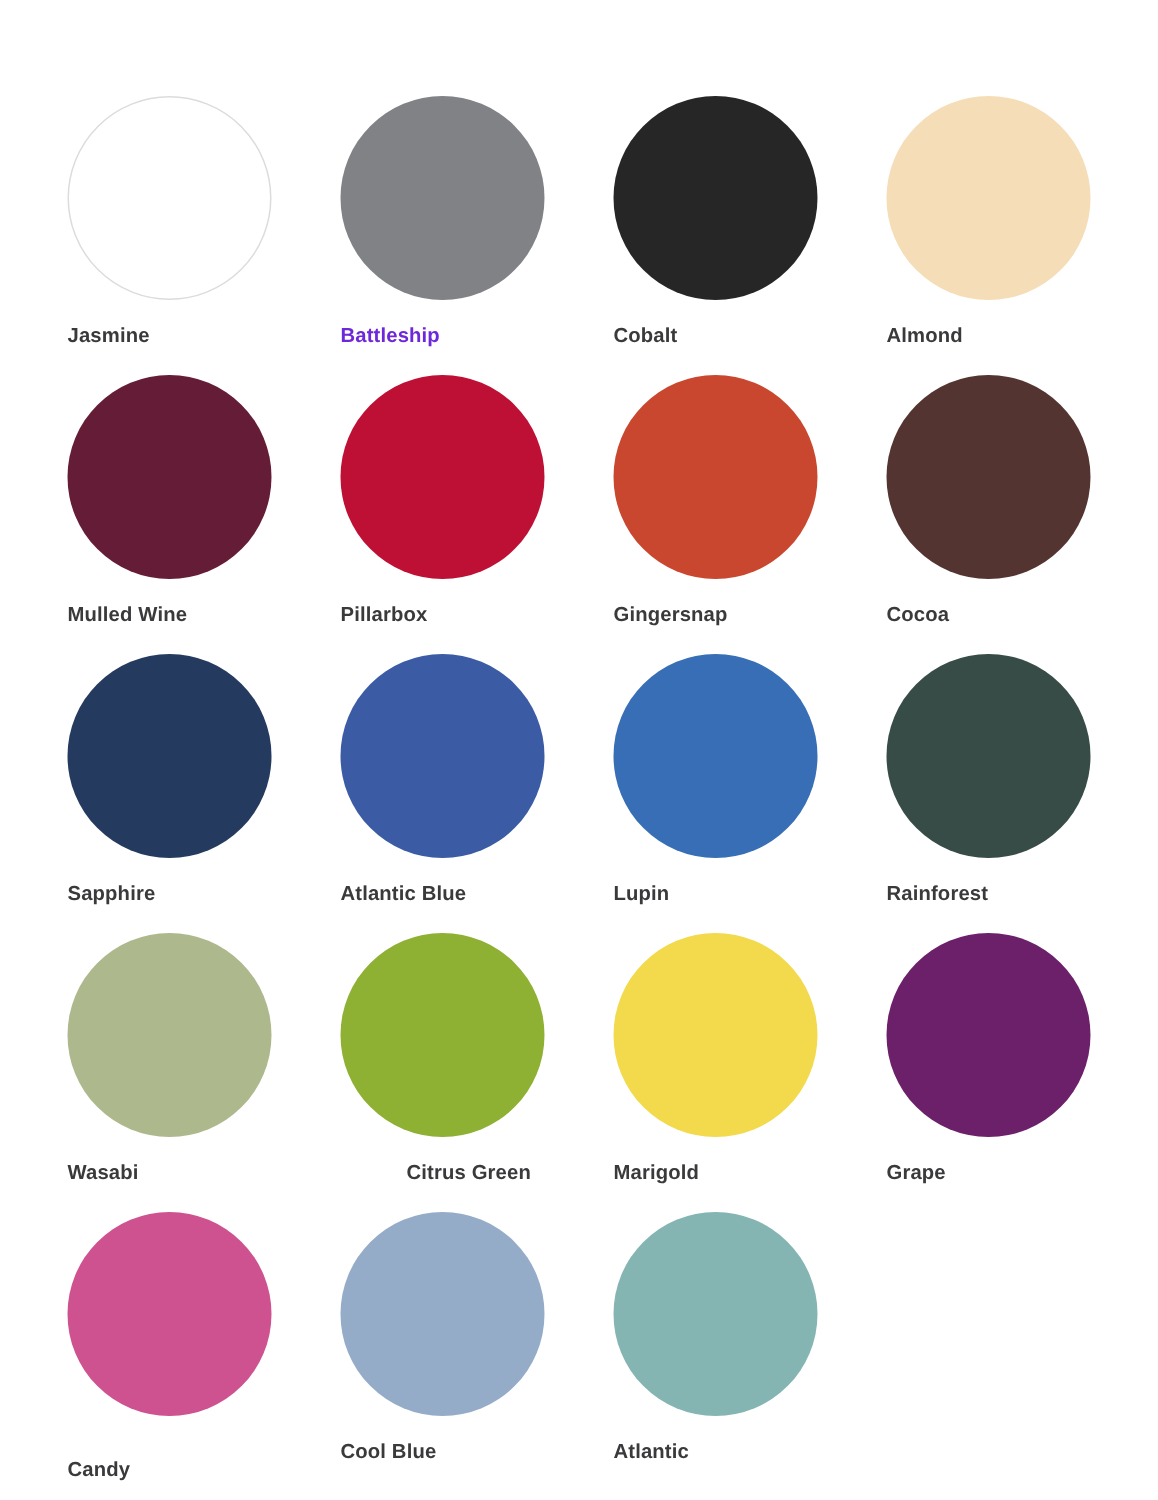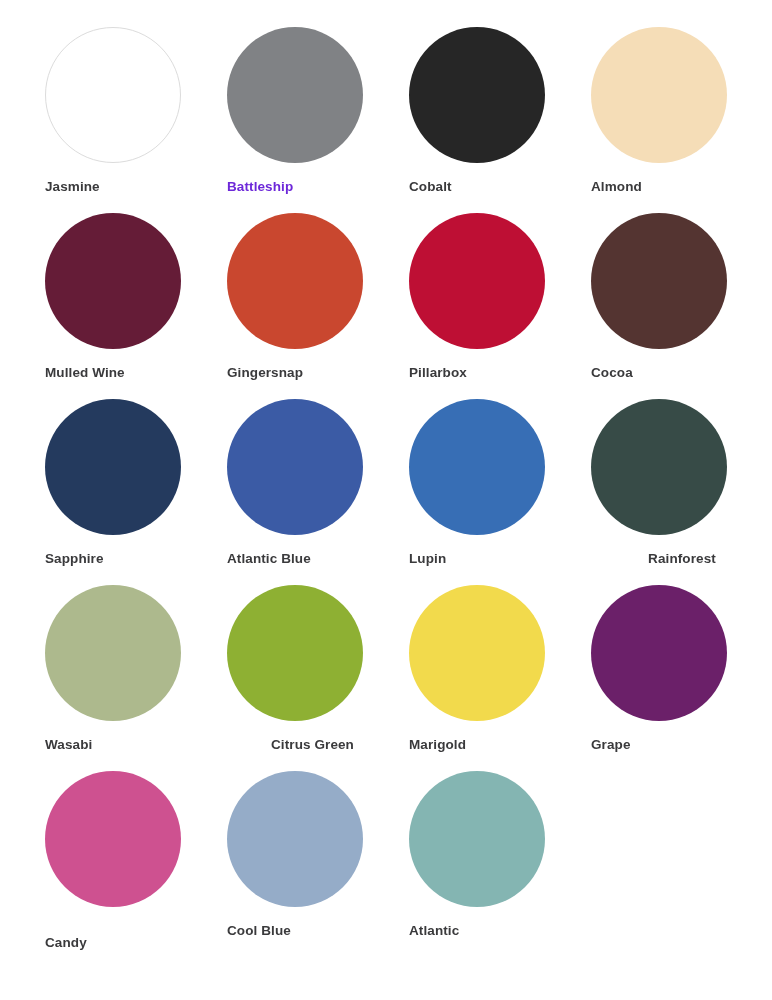--- a/index.html
+++ b/index.html
@@ -14,21 +14,21 @@
     font-family: "Liberation Sans", sans-serif;
     -webkit-font-smoothing: antialiased;
     overflow: hidden;
   }
 
   #swatch-grid {
     position: relative;
     width: 772px;
     height: 1000px;
     box-sizing: border-box;
-    padding: 27px 0 0 45px;
+    padding: 64px 0 0 45px;
     display: grid;
     grid-template-columns: repeat(4, 182px);
     grid-template-rows: repeat(5, 186px);
     align-content: start;
     justify-content: start;
   }
 
   .swatch-cell {
     position: relative;
     width: 182px;
@@ -79,46 +79,46 @@
     </div>
     <div class="swatch-cell">
       <div class="swatch-disc" style="background: rgb(245, 221, 183);"></div>
       <div class="swatch-label" style="color: rgb(58, 58, 60);">Almond</div>
     </div>
     <div class="swatch-cell">
       <div class="swatch-disc" style="background: rgb(101, 28, 55);"></div>
       <div class="swatch-label" style="color: rgb(58, 58, 60);">Mulled Wine</div>
     </div>
     <div class="swatch-cell">
+      <div class="swatch-disc" style="background: rgb(190, 15, 52);"></div>
+      <div class="swatch-label" style="color: rgb(58, 58, 60);">Pillarbox</div>
+    </div>
+    <div class="swatch-cell">
       <div class="swatch-disc" style="background: rgb(201, 71, 47);"></div>
       <div class="swatch-label" style="color: rgb(58, 58, 60);">Gingersnap</div>
-    </div>
-    <div class="swatch-cell">
-      <div class="swatch-disc" style="background: rgb(190, 15, 52);"></div>
-      <div class="swatch-label" style="color: rgb(58, 58, 60);">Pillarbox</div>
     </div>
     <div class="swatch-cell">
       <div class="swatch-disc" style="background: rgb(84, 52, 49);"></div>
       <div class="swatch-label" style="color: rgb(58, 58, 60);">Cocoa</div>
     </div>
     <div class="swatch-cell">
       <div class="swatch-disc" style="background: rgb(36, 58, 94);"></div>
       <div class="swatch-label" style="color: rgb(58, 58, 60);">Sapphire</div>
     </div>
     <div class="swatch-cell">
       <div class="swatch-disc" style="background: rgb(59, 91, 165);"></div>
       <div class="swatch-label" style="color: rgb(58, 58, 60);">Atlantic Blue</div>
     </div>
     <div class="swatch-cell">
       <div class="swatch-disc" style="background: rgb(55, 110, 181);"></div>
       <div class="swatch-label" style="color: rgb(58, 58, 60);">Lupin</div>
     </div>
     <div class="swatch-cell">
       <div class="swatch-disc" style="background: rgb(55, 75, 71);"></div>
-      <div class="swatch-label" style="color: rgb(58, 58, 60); text-align: center;">Rainforest</div>
+      <div class="swatch-label" style="color: rgb(58, 58, 60);">Rainforest</div>
     </div>
     <div class="swatch-cell">
       <div class="swatch-disc" style="background: rgb(173, 185, 141);"></div>
       <div class="swatch-label" style="color: rgb(58, 58, 60);">Wasabi</div>
     </div>
     <div class="swatch-cell">
       <div class="swatch-disc" style="background: rgb(142, 176, 51);"></div>
       <div class="swatch-label" style="color: rgb(58, 58, 60); margin-left: 44px;">Citrus Green</div>
     </div>
     <div class="swatch-cell">

